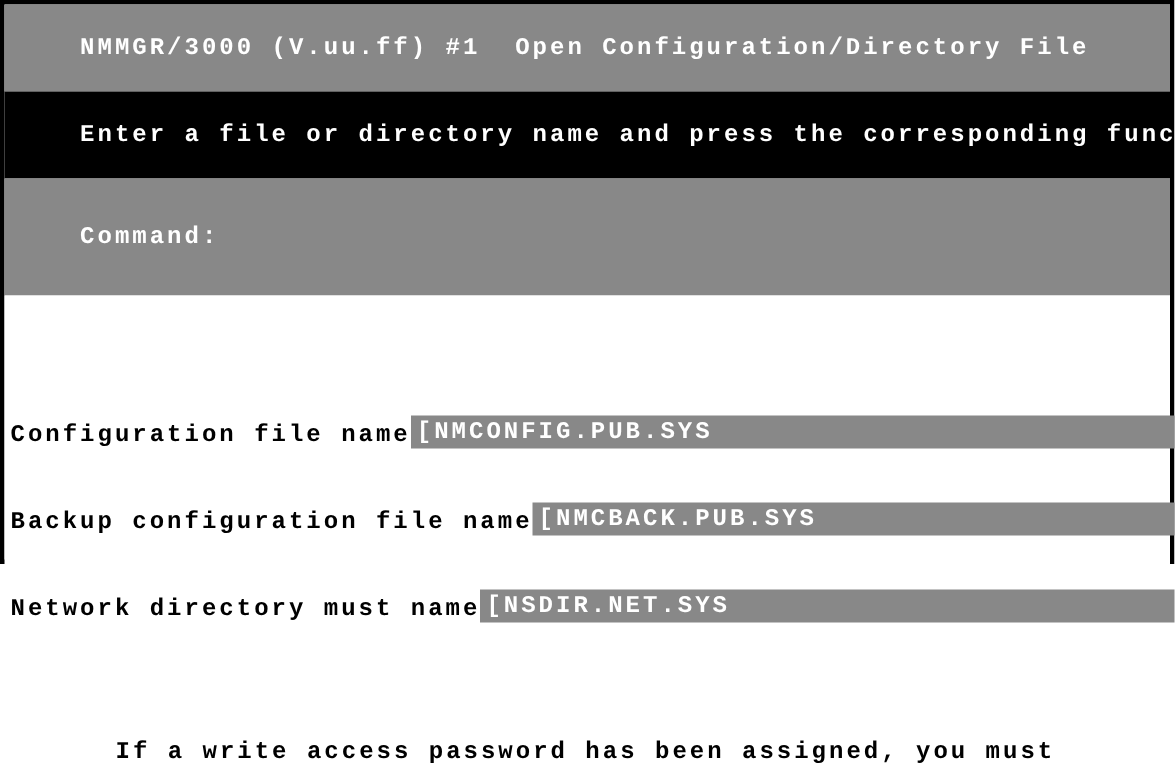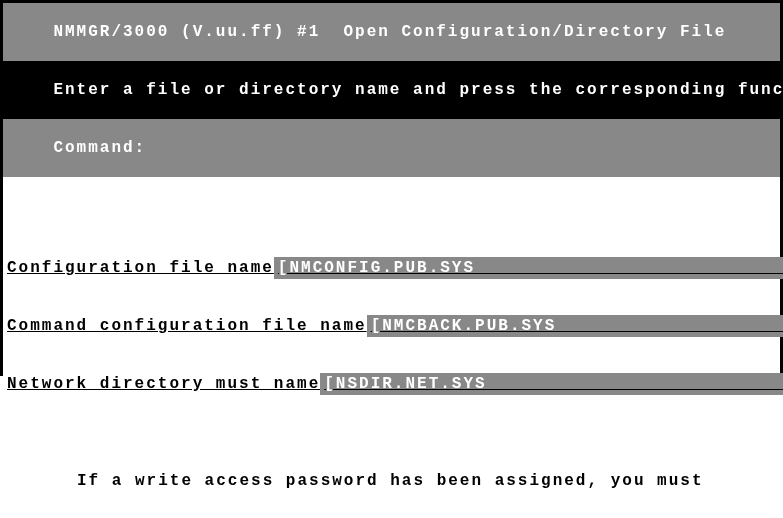--- a/index.html
+++ b/index.html
@@ -34,36 +34,35 @@
   .instruction-bar {
     background: #000;
     color: #fff;
     padding: 2px 4px;
     letter-spacing: 2px;
     white-space: pre;
   }
   .command-bar {
     background: #888;
     color: #fff;
-    padding: 2px 4px;
+    padding: 12px 4px;
     letter-spacing: 2px;
     white-space: pre;
   }
   .main-area {
     flex: 1;
     background: #fff;
     color: #000;
     padding: 0 4px;
   }
   .row {
     display: flex;
-    align-items: center;
+    align-items: flex-end;
     margin-top: 36px;
     letter-spacing: 2px;
-    text-decoration: underline;
   }
   .label {
     white-space: pre;
   }
   .field {
     background: #888;
     color: #fff;
     padding: 2px 4px;
     white-space: pre;
     letter-spacing: 2px;
@@ -95,21 +94,21 @@
 
   <div class="main-area">
 
     <div class="row" style="margin-top:80px;">
       <span class="label">Configuration file name</span>
       <span style="width:110px;"></span>
       <span class="field">[NMCONFIG.PUB.SYS                             ]</span>
     </div>
 
     <div class="row">
-      <span class="label">Command configuration file name</span>
+      <span class="label">Backup configuration file name</span>
       <span style="width:20px;"></span>
       <span class="field">[NMCBACK.PUB.SYS                              ]</span>
     </div>
 
     <div class="row">
       <span class="label">Network directory must name</span>
       <span style="width:59px;"></span>
       <span class="field">[NSDIR.NET.SYS                                ]</span>
     </div>
 

